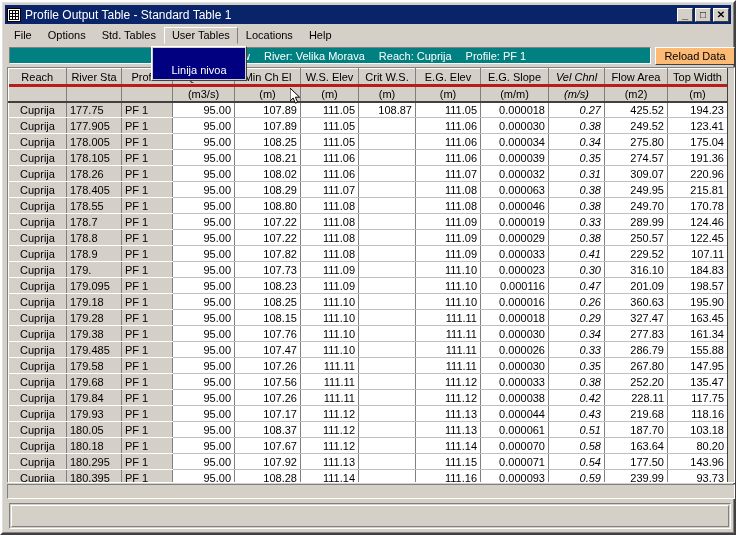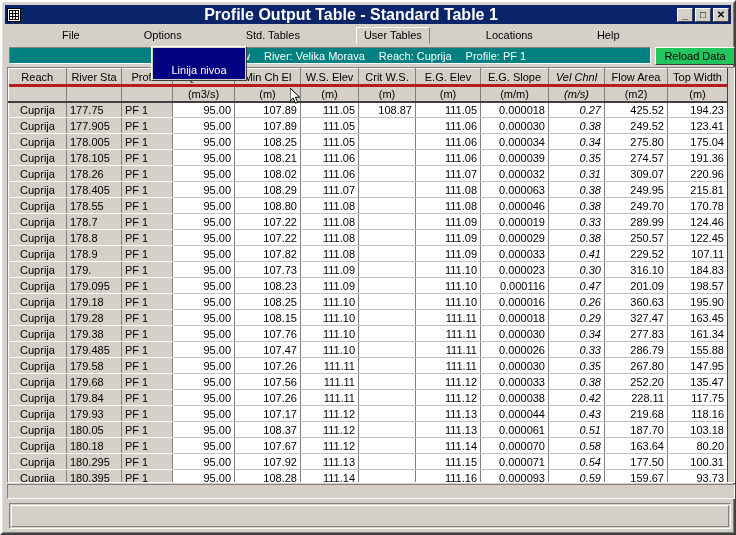--- a/index.html
+++ b/index.html
@@ -37,22 +37,22 @@
     width:14px;height:14px;margin-left:2px;margin-right:4px;
     background:#ffffff;
     border:1px solid #000;
     box-sizing:border-box;
     position:relative;overflow:hidden;flex:0 0 auto;
   }
   .title-icon i{
     position:absolute;display:block;background:#000;
   }
   .title-text{
-    color:#ffffff;font-weight:bold;font-size:16px;
-    white-space:nowrap;flex:1 1 auto;letter-spacing:0px;text-align:center;
+    color:#ffffff;font-weight:normal;font-size:12px;
+    white-space:nowrap;flex:1 1 auto;letter-spacing:0px;
   }
   .title-buttons{display:flex;gap:2px;margin-right:2px;flex:0 0 auto;}
   .tbtn{
     width:16px;height:14px;background:#d4d0c8;
     border-top:1px solid #ffffff;border-left:1px solid #ffffff;
     border-right:1px solid #404040;border-bottom:1px solid #404040;
     box-sizing:border-box;position:relative;
   }
   .tbtn span{
     position:absolute;left:0;right:0;top:0;bottom:0;
@@ -61,21 +61,21 @@
   }
   .tbtn.min span{align-items:flex-end;padding-bottom:1px;font-size:11px;font-weight:bold;}
   .tbtn.max span{font-size:10px;}
   .tbtn.close span{font-weight:bold;font-size:10px;}
   
   .menubar{
     position:absolute;left:3px;top:23px;right:3px;height:18px;
     display:flex;align-items:center;
   }
   .menu-item{
-    padding:2px 8px;font-size:11px;color:#000;white-space:nowrap;cursor:default;margin-left:48px;
+    padding:2px 8px;font-size:11px;color:#000;white-space:nowrap;cursor:default;
   }
   .menu-item.open{
     background:#d4d0c8;
     border-top:1px solid #ffffff;border-left:1px solid #ffffff;
     border-right:1px solid #808080;border-bottom:1px solid #d4d0c8;
     padding:1px 7px 2px 7px;
     position:relative;z-index:30;
   }
   
   .dropdown{
@@ -96,21 +96,21 @@
     border-top:1px solid #808080;border-left:1px solid #808080;
     border-right:1px solid #ffffff;border-bottom:1px solid #ffffff;
     box-sizing:border-box;
     color:#ffffff;font-size:11px;
     display:flex;align-items:center;overflow:hidden;white-space:nowrap;
   }
   .infobar .seg{padding-left:14px;}
   .infobar .lead{padding-left:232px;}
   .reload-btn{
     position:absolute;left:652px;top:44px;width:80px;height:18px;
-    background:#22c55e;
+    background:#fdba74;
     border-top:1px solid #ffffff;border-left:1px solid #ffffff;
     border-right:1px solid #404040;border-bottom:1px solid #404040;
     box-sizing:border-box;
     font-size:11px;color:#000;
     display:flex;align-items:center;justify-content:center;
   }
   
   .grid-frame{
     position:absolute;left:4px;top:64px;width:728px;height:416px;
     background:#ffffff;
@@ -638,35 +638,35 @@
               <td class="col-sta hdrcell">180.295</td>
               <td class="col-prof hdrcell">PF 1</td>
               <td class="col-q">95.00</td>
               <td class="col-minch">107.92</td>
               <td class="col-ws">111.13</td>
               <td class="col-crit"></td>
               <td class="col-eg">111.15</td>
               <td class="col-egs">0.000071</td>
               <td class="col-vel">0.54</td>
               <td class="col-flow">177.50</td>
-              <td class="col-top">100.31</td>
+              <td class="col-top">143.96</td>
               <td class="col-fr">0.13</td>
             </tr>
             <tr>
               <td class="col-reach hdrcell">Cuprija</td>
               <td class="col-sta hdrcell">180.395</td>
               <td class="col-prof hdrcell">PF 1</td>
               <td class="col-q">95.00</td>
               <td class="col-minch">108.28</td>
               <td class="col-ws">111.14</td>
               <td class="col-crit"></td>
               <td class="col-eg">111.16</td>
               <td class="col-egs">0.000093</td>
               <td class="col-vel">0.59</td>
-              <td class="col-flow">159.67</td>
+              <td class="col-flow">239.99</td>
               <td class="col-top">93.73</td>
               <td class="col-fr">0.15</td>
             </tr>
           </tbody>
     </table>
     <div class="grid-right-edge"></div>
   </div>
 
   <div class="hscroll">
     <div class="thumb"></div>

